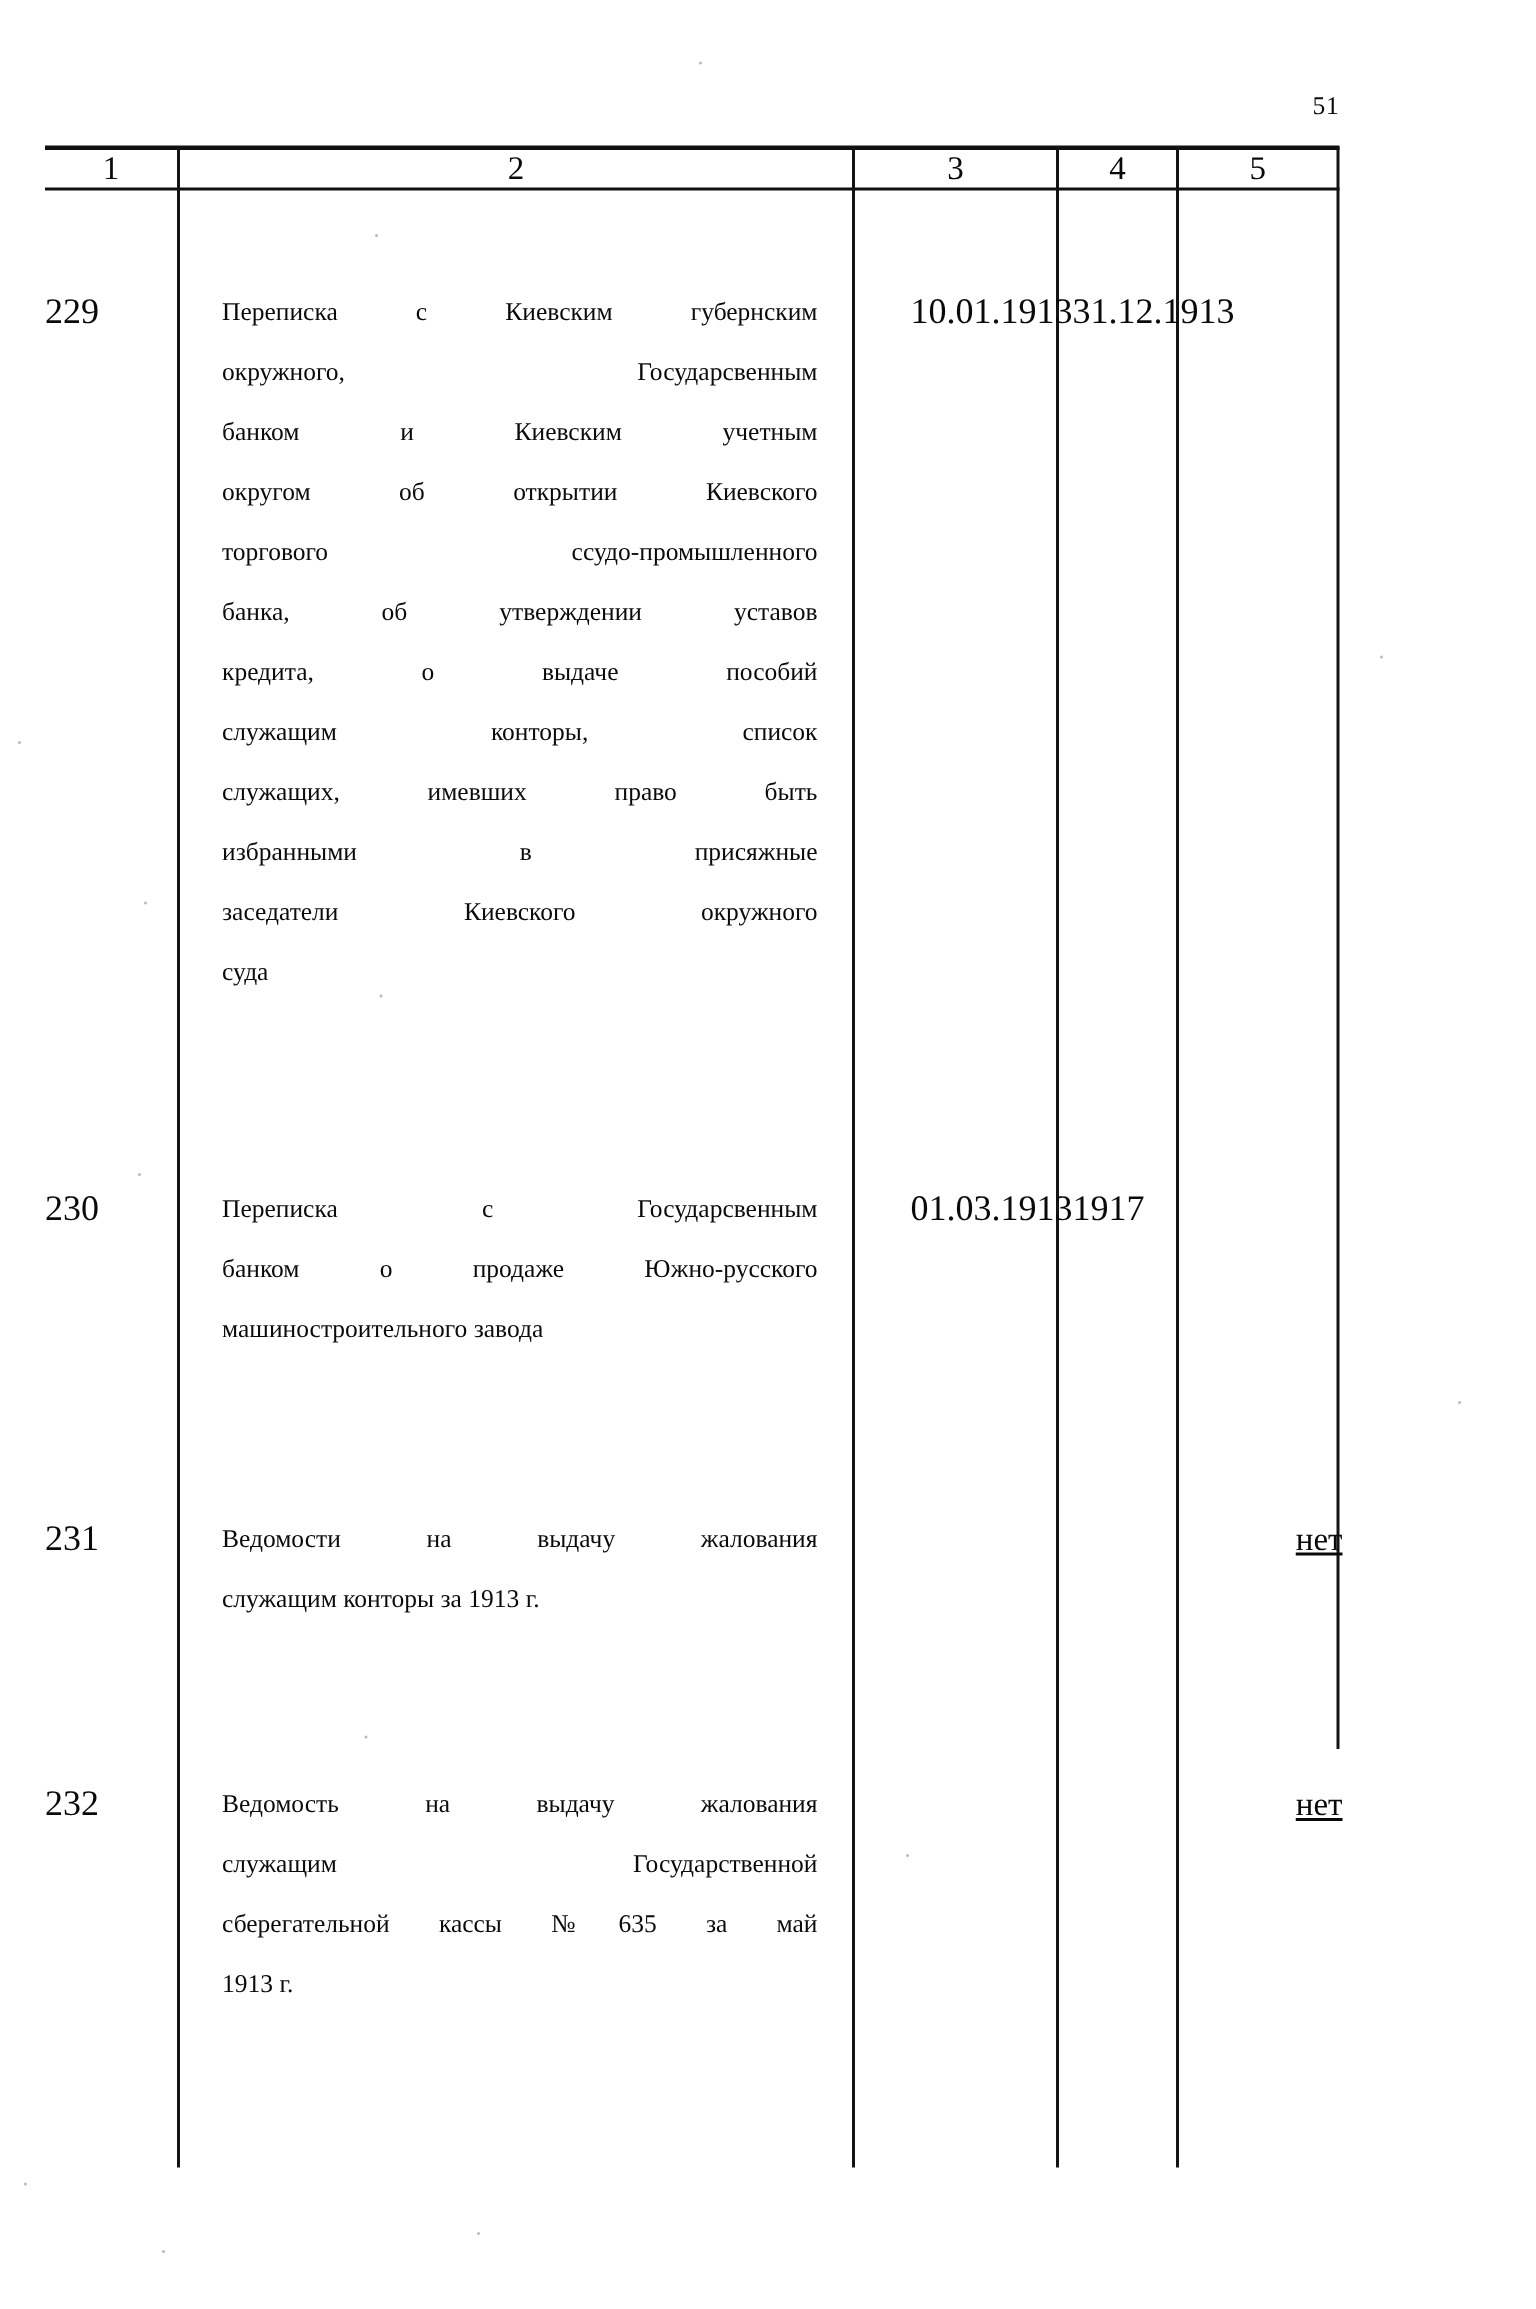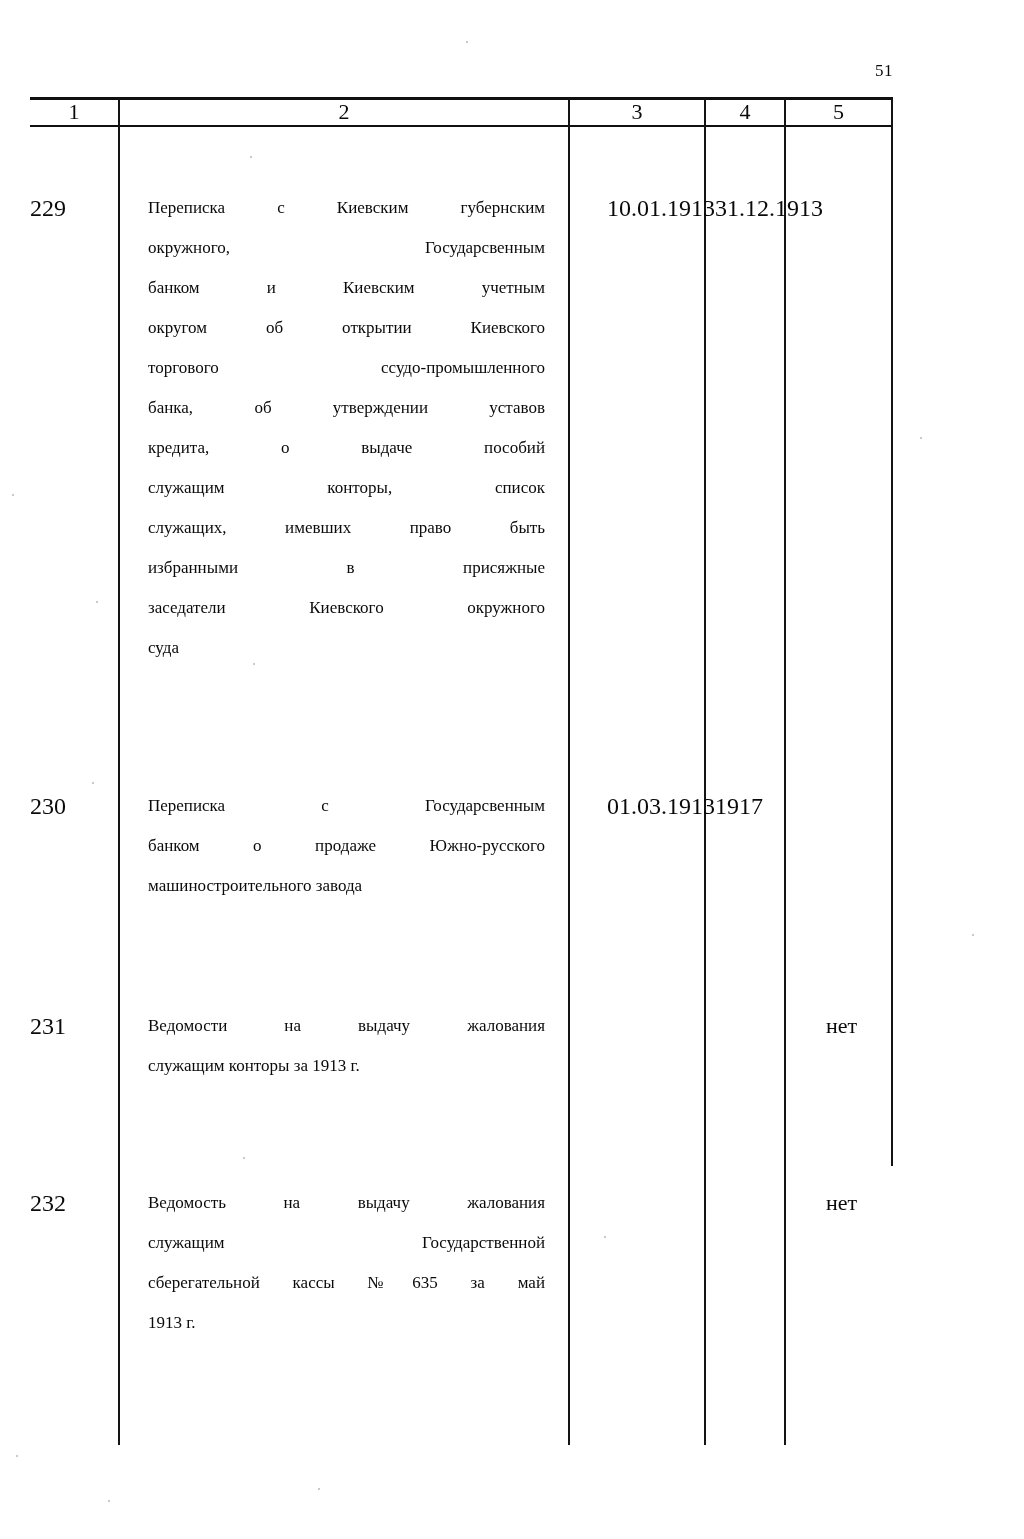--- a/index.html
+++ b/index.html
@@ -114,25 +114,26 @@
     left: 553px;
     width: 125px;
     text-align: right;
     font-size: 24px;
     line-height: 40px;
     margin-left: 24px;
   }
 
   .cell-note {
     position: absolute;
-    left: 796px;
+    left: 760px;
     width: 105px;
-    text-align: left;
+    text-align: right;
     font-size: 22px;
     line-height: 40px;
+    text-decoration: underline;
   }
 
   
   .row-229 { top: 91px;  }
   .row-230 { top: 689px; }
   .row-231 { top: 909px; }
   .row-232 { top: 1086px; }
 
   
   .speck {

